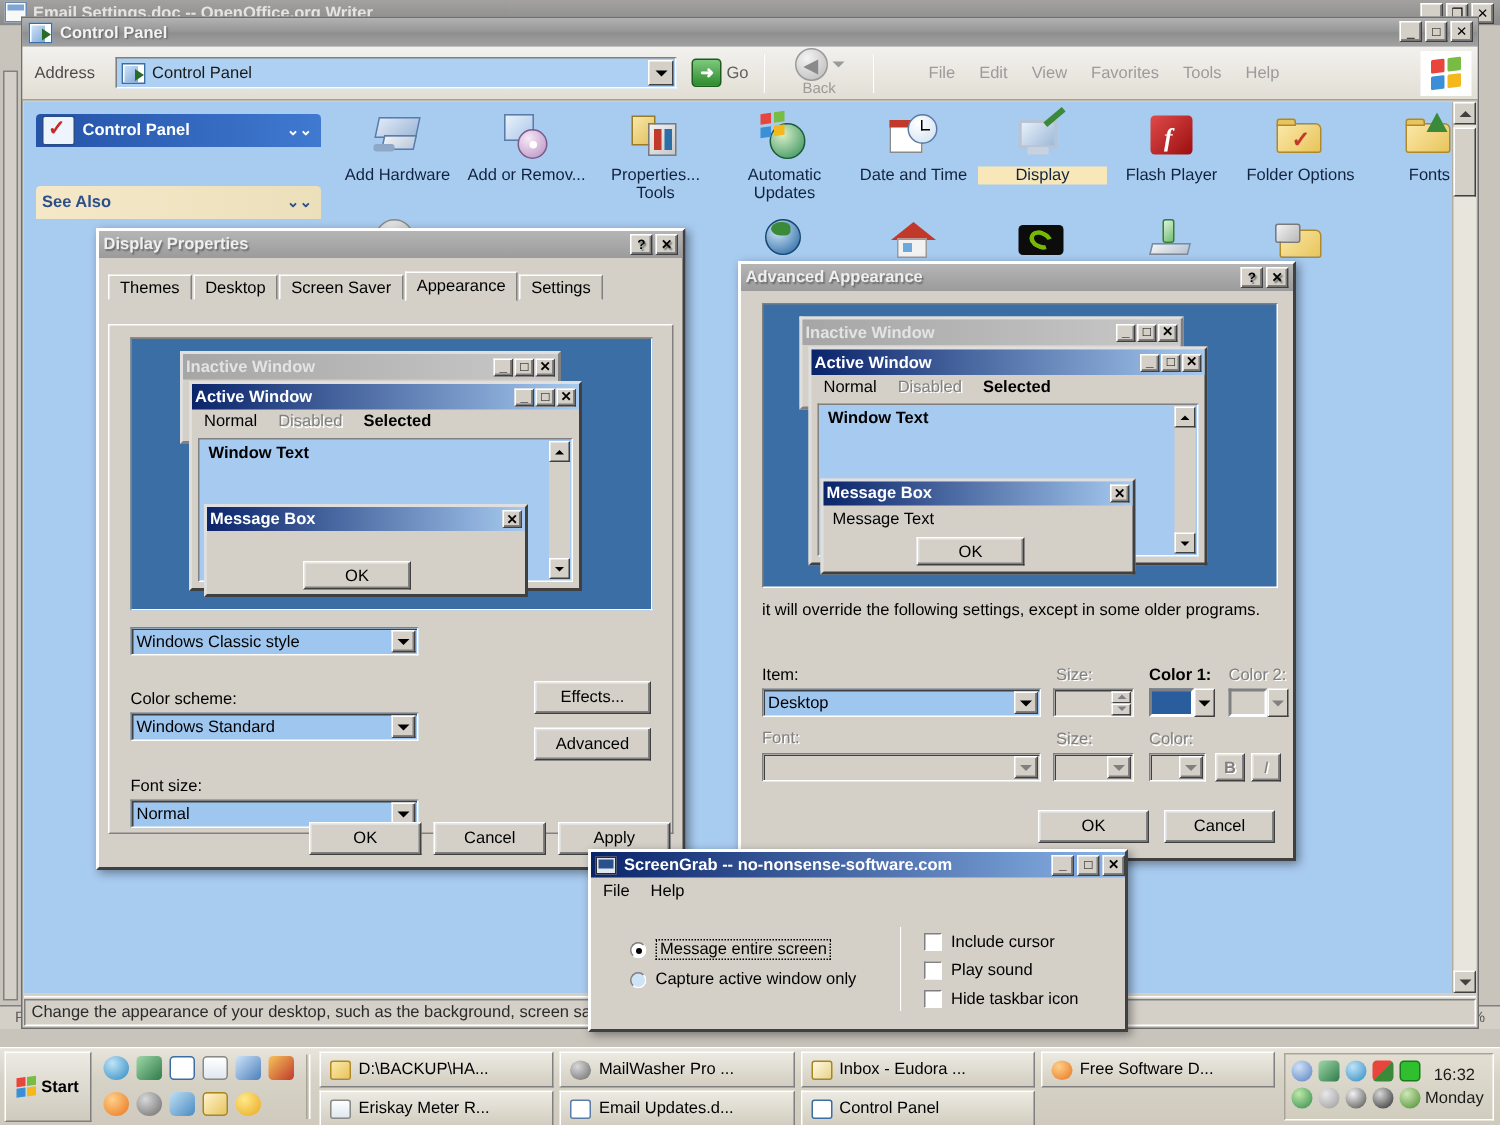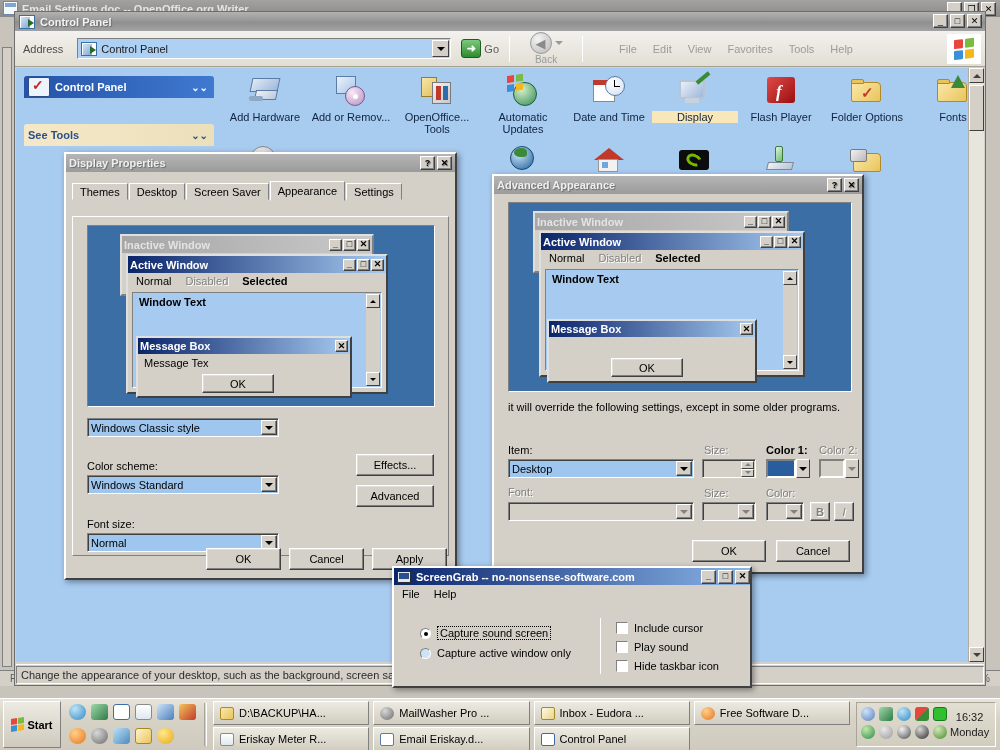--- a/index.html
+++ b/index.html
@@ -431,21 +431,21 @@
     <div id="cp-left">
       <div class="panel-head">
         <span style="display:flex;align-items:center;">
           <span class="panel-icon"></span>
           <span>Control Panel</span>
         </span>
         <span class="chev">⌄⌄</span>
       </div>
       <div style="height:26px;"></div>
       <div class="panel-head see-also">
-        <span>See Tools</span>
+        <span>See Also</span>
         <span class="chev">⌄⌄</span>
       </div>
     </div>
 
     <div id="cp-grid">
 
       <div class="cpi" style="left:0px;top:0px;">
         <div class="glyph">
           <div style="position:absolute;left:4px;top:4px;width:28px;height:14px;background:linear-gradient(135deg,#dfe9f5,#9fb8d8);border:1px solid #5b7ba8;transform:skewX(-12deg);"></div>
           <div style="position:absolute;left:8px;top:16px;width:22px;height:10px;background:linear-gradient(135deg,#f2f2f2,#b9c9dd);border:1px solid #5b7ba8;transform:skewX(-12deg);"></div>
@@ -463,21 +463,21 @@
         <div class="lbl">Add or Remov...</div>
       </div>
 
       <div class="cpi" style="left:172px;top:0px;">
         <div class="glyph">
           <div style="position:absolute;left:2px;top:3px;width:16px;height:20px;background:linear-gradient(135deg,#f8e7a8,#e2bf5c);border:1px solid #9a7b28;"></div>
           <div style="position:absolute;left:13px;top:8px;width:19px;height:22px;background:linear-gradient(135deg,#f2f2f2,#c8c8c8);border:1px solid #7a7a7a;"></div>
           <div style="position:absolute;left:17px;top:12px;width:5px;height:14px;background:#c0392b;"></div>
           <div style="position:absolute;left:24px;top:12px;width:5px;height:14px;background:#2d6ea8;"></div>
         </div>
-        <div class="lbl">OpenOffice... Tools</div>
+        <div class="lbl">Properties... Tools</div>
       </div>
 
       <div class="cpi" style="left:258px;top:0px;">
         <div class="glyph">
           <div style="position:absolute;left:8px;top:8px;width:24px;height:24px;border-radius:50%;background:radial-gradient(circle at 35% 30%,#d8f0c8,#2e8b57);border:1px solid #1d5c38;"></div>
           <div style="position:absolute;left:2px;top:1px;display:grid;grid-template-columns:7px 7px;grid-template-rows:7px 7px;gap:1.5px;transform:skewY(-8deg);">
             <i style="background:#e8453c;display:block;"></i>
               <i style="background:#79bc43;display:block;"></i>
             <i style="background:#3b8fd6;display:block;"></i>
               <i style="background:#f5b81c;display:block;"></i>
@@ -669,21 +669,20 @@
               </div>
           </div>
         </div>
       </div>
 
       <div class="pv-msgbox" style="left:48px;top:110px;width:216px;height:62px;">
         <div class="pv-msg-bar">
           <span>Message Box</span>
           <span class="titlebtn" style="width:13px;height:12px;">✕</span>
         </div>
-        <div style="padding:3px 0 0 6px;font-size:11px;">Message Tex</div>
         <div class="btn" style="position:absolute;left:64px;bottom:3px;width:72px;height:19px;">OK</div>
       </div>
     </div>
 
     <div style="position:absolute;left:14px;top:198px;width:250px;">
       <div class="combo" style="width:192px;margin-top:3px;">
         <span>Windows Classic style</span>
         <span class="arrow">
             <span class="tri-down"></span>
           </span>
@@ -767,20 +766,21 @@
             </div>
         </div>
       </div>
     </div>
 
     <div class="pv-msgbox" style="left:38px;top:116px;width:210px;height:64px;">
       <div class="pv-msg-bar">
         <span>Message Box</span>
         <span class="titlebtn" style="width:13px;height:12px;">✕</span>
       </div>
+      <div style="padding:3px 0 0 6px;font-size:11px;">Message Text</div>
       <div class="btn" style="position:absolute;left:62px;bottom:4px;width:72px;height:19px;">OK</div>
     </div>
   </div>
 
   <div style="position:absolute;left:14px;top:224px;font-size:11px;line-height:14px;color:#000;">
     <div>it will override the following settings, except in some older programs.</div>
   </div>
 
   <div style="position:absolute;left:14px;top:268px;" class="field-label">Item:</div>
   <div style="position:absolute;left:210px;top:268px;color:#808080;text-shadow:1px 1px 0 #fff;" class="field-label">Size:</div>
@@ -861,21 +861,21 @@
     </span>
   </div>
   <div id="sg-menu">
     <span>File</span>
     <span>Help</span>
   </div>
 
   <div style="position:absolute;left:26px;top:58px;">
     <div class="opt-row">
       <span class="radio on"></span>
-      <span class="focus-dots">Capture sound screen</span>
+      <span class="focus-dots">Message entire screen</span>
     </div>
     <div class="opt-row">
       <span class="radio blue"></span>
       <span>Capture active window only</span>
     </div>
   </div>
 
   <div style="position:absolute;left:206px;top:50px;width:1px;height:56px;background:#808080;border-right:1px solid #fff;"></div>
 
   <div style="position:absolute;left:222px;top:54px;">
@@ -934,21 +934,21 @@
       <span class="ti" style="background:linear-gradient(135deg,#fff9e0,#e8d48c);border:1px solid #a8871f;"></span>
       <span>Inbox - Eudora ...</span>
     </div>
 
     <div class="taskbtn">
       <span class="ti" style="background:linear-gradient(#fff,#dfe7ef);border:1px solid #8a8a8a;"></span>
       <span>Eriskay Meter R...</span>
     </div>
     <div class="taskbtn">
       <span class="ti" style="background:#fff;border:1px solid #5a7ca8;"></span>
-      <span>Email Eriskay.d...</span>
+      <span>Email Updates.d...</span>
     </div>
     <div class="taskbtn">
       <span class="ti" style="background:#fff;border:1px solid #3a6ea5;"></span>
       <span>Control Panel</span>
     </div>
 
     <div class="taskbtn" style="grid-column:4;grid-row:1;">
       <span class="ti" style="background:radial-gradient(circle at 35% 30%,#ffd08a,#e8741c);border-radius:50%;"></span>
       <span>Free Software D...</span>
     </div>

